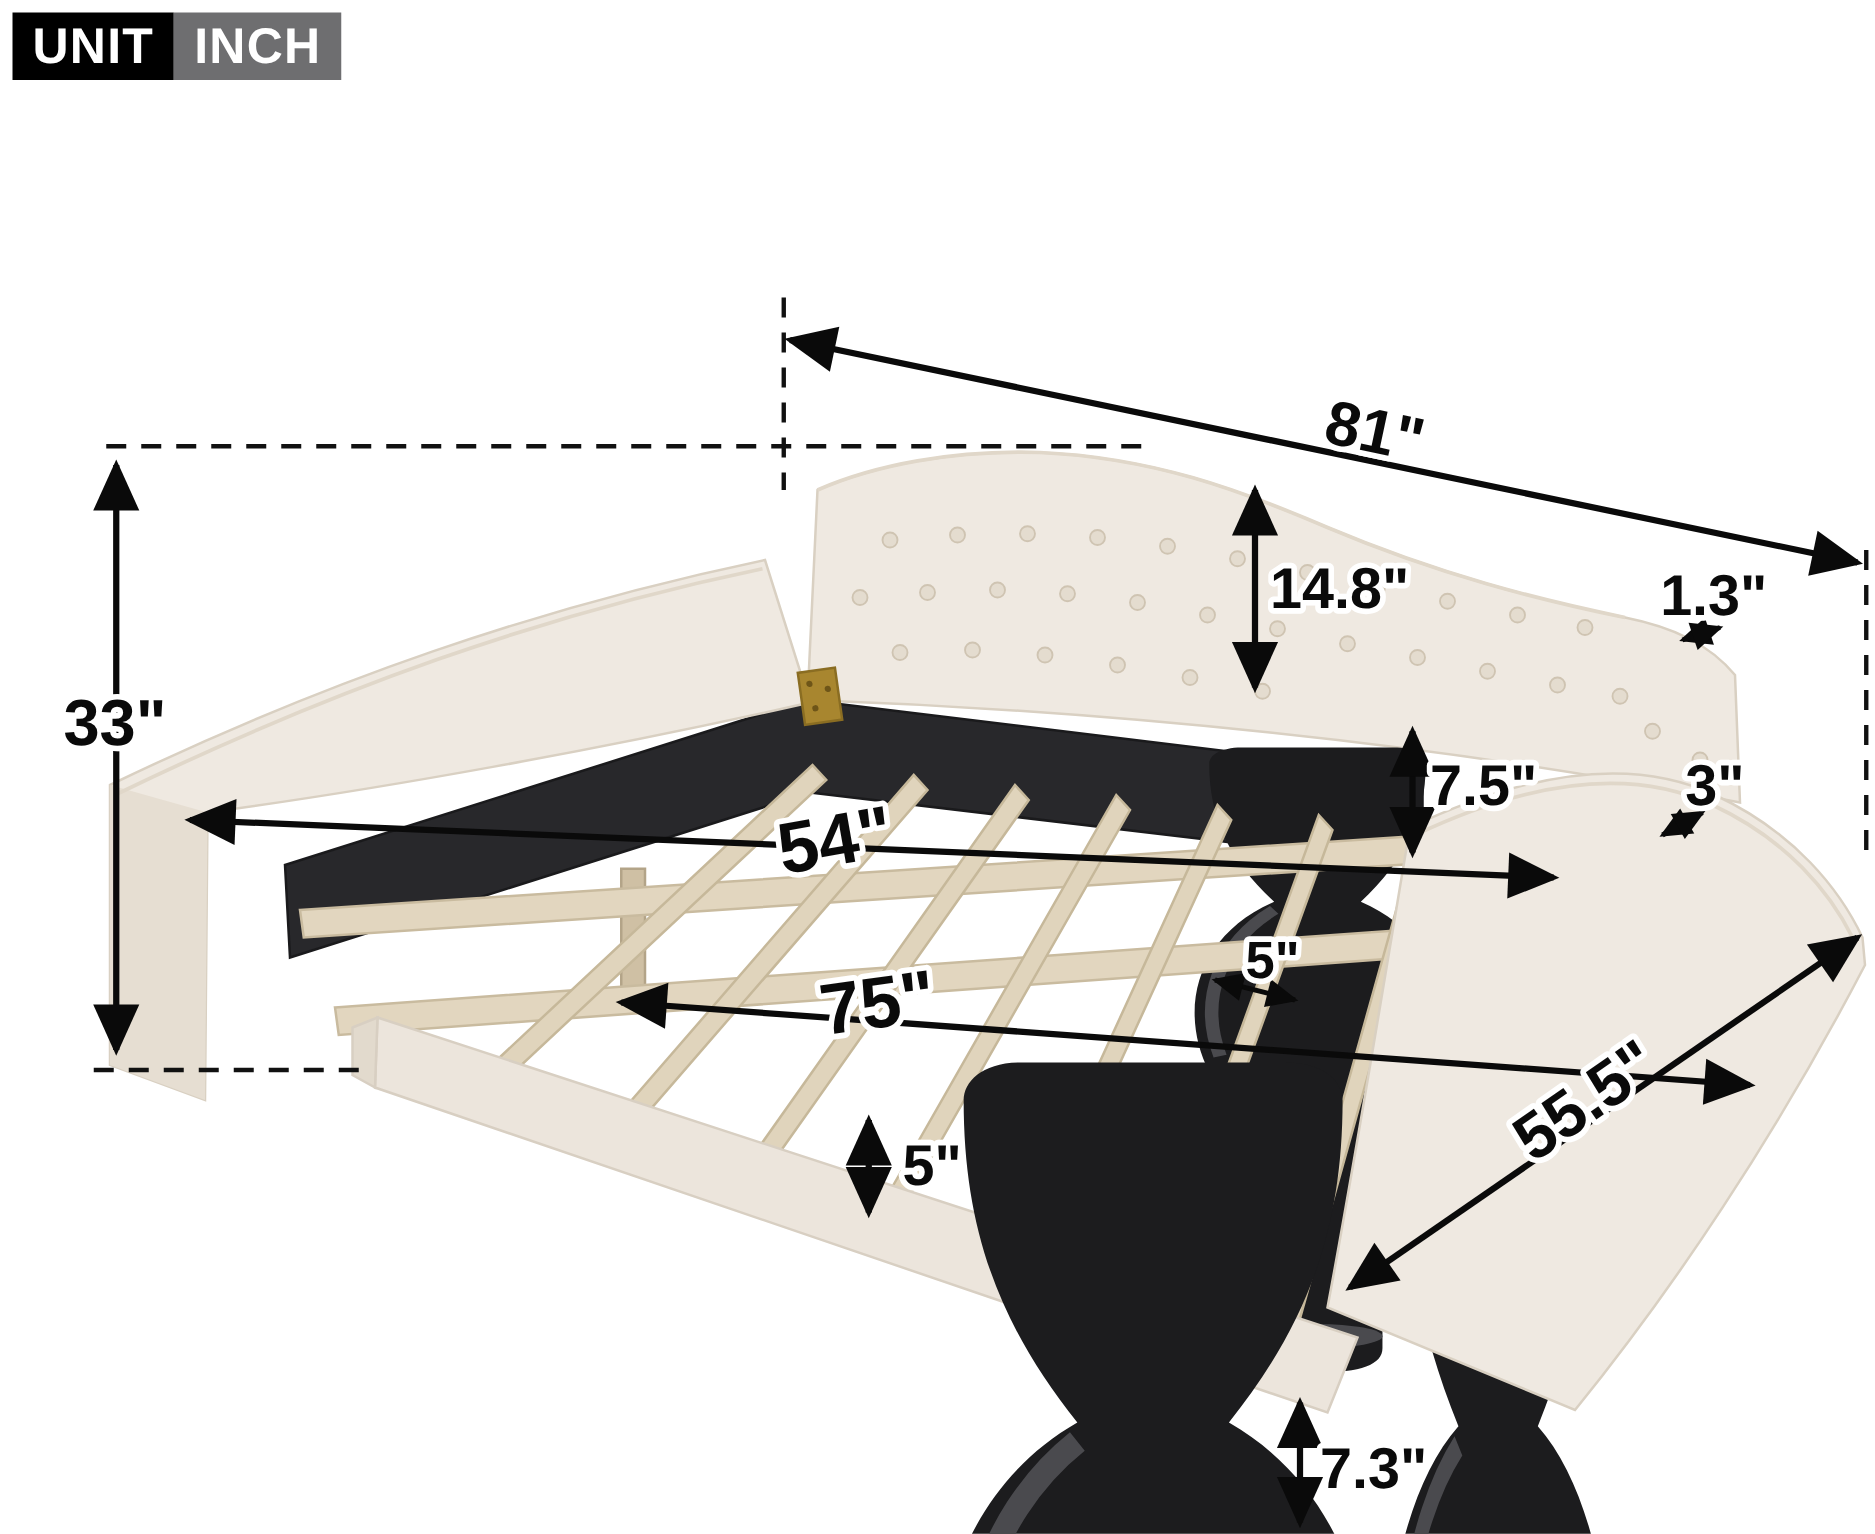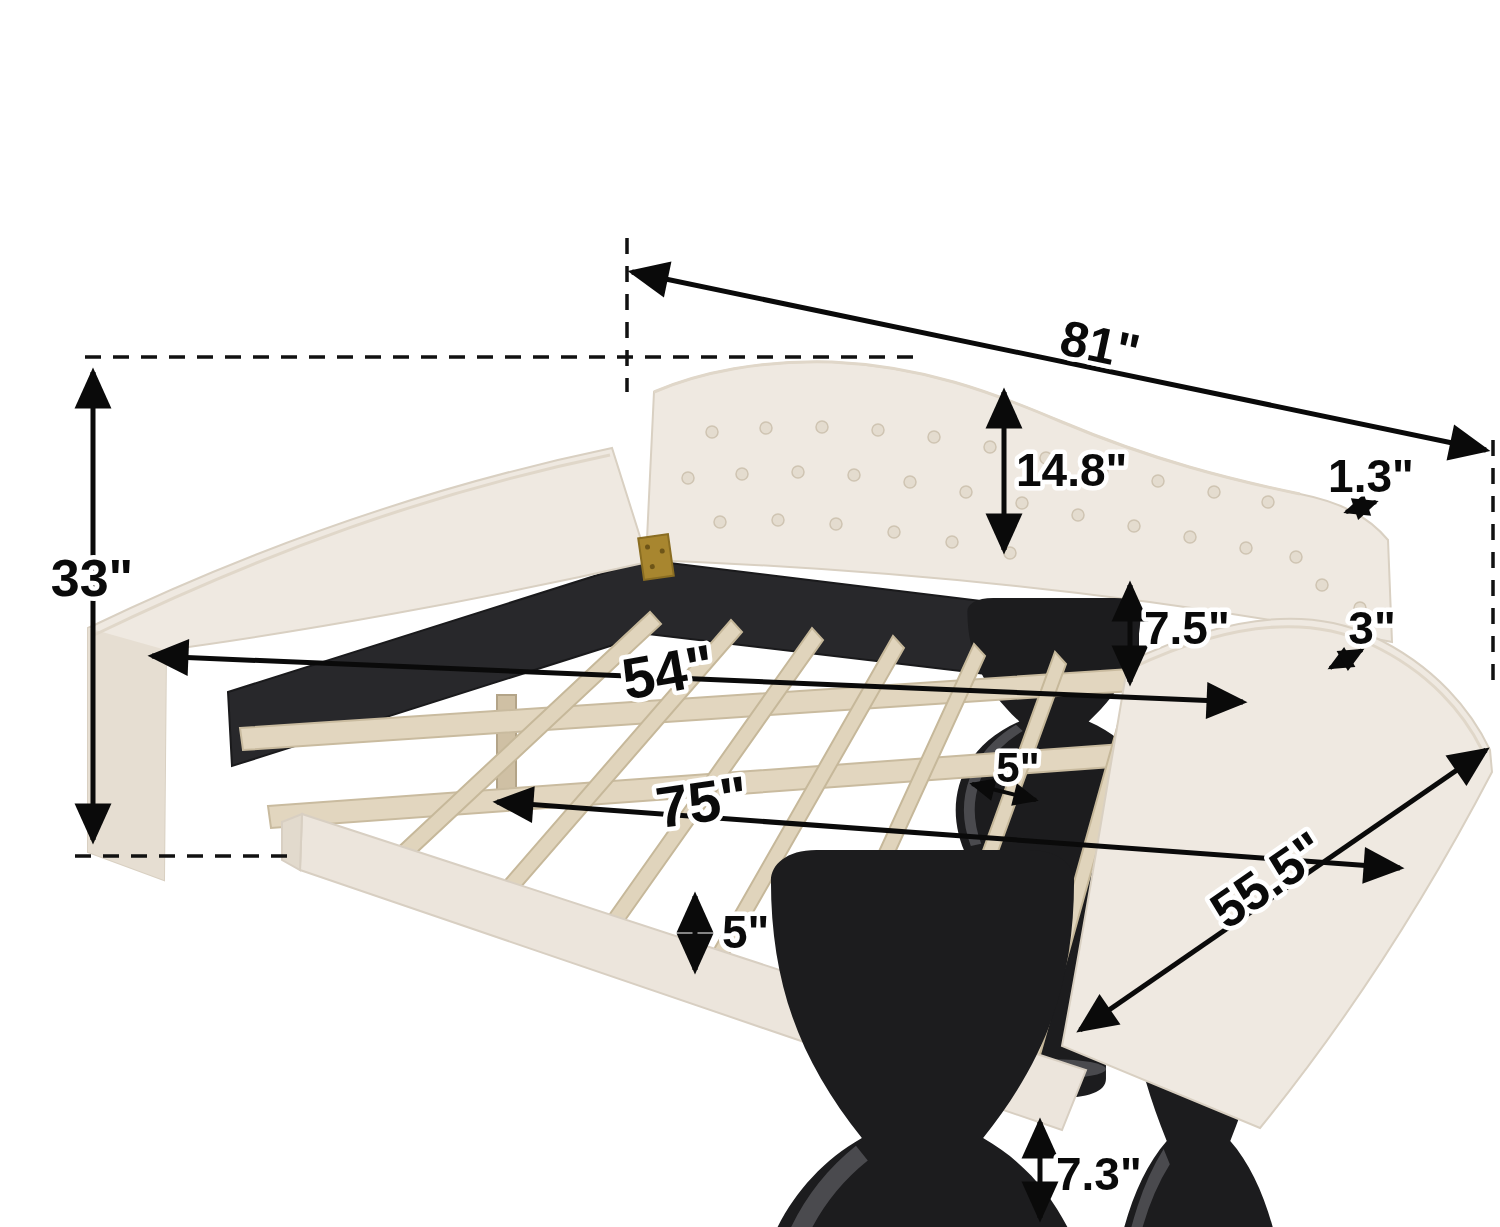--- a/index.html
+++ b/index.html
@@ -15,20 +15,24 @@
   .f50{font-size:50px;} .f52{font-size:52px;} .f58{font-size:58px;}
   .dimline{stroke:#0a0a0a;stroke-width:5;fill:none;}
   .dimline-s{stroke:#0a0a0a;stroke-width:4;fill:none;}
   .dash{stroke:#111111;stroke-width:3.5;fill:none;stroke-dasharray:16 12;}
 </style>
 </head>
 <body>
 
 <div class="stage">
 
+  <div class="badge">
+    <span class="u">UNIT</span>
+    <span class="i">INCH</span>
+  </div>
 
   <svg width="1500" height="1227" viewBox="0 0 1500 1227">
     <defs>
       <marker id="ah" viewBox="0 0 10 10" refX="8.6" refY="5" markerWidth="9" markerHeight="9" orient="auto-start-reverse">
         <path d="M0.5,0.9 L9.6,5 L0.5,9.1 Z" fill="#0a0a0a"></path>
       </marker>
       <marker id="ahs" viewBox="0 0 10 10" refX="8.6" refY="5" markerWidth="7" markerHeight="7" orient="auto-start-reverse">
         <path d="M0.5,0.9 L9.6,5 L0.5,9.1 Z" fill="#0a0a0a"></path>
       </marker>
       <symbol id="leg" viewBox="0 0 60 170" overflow="visible">

